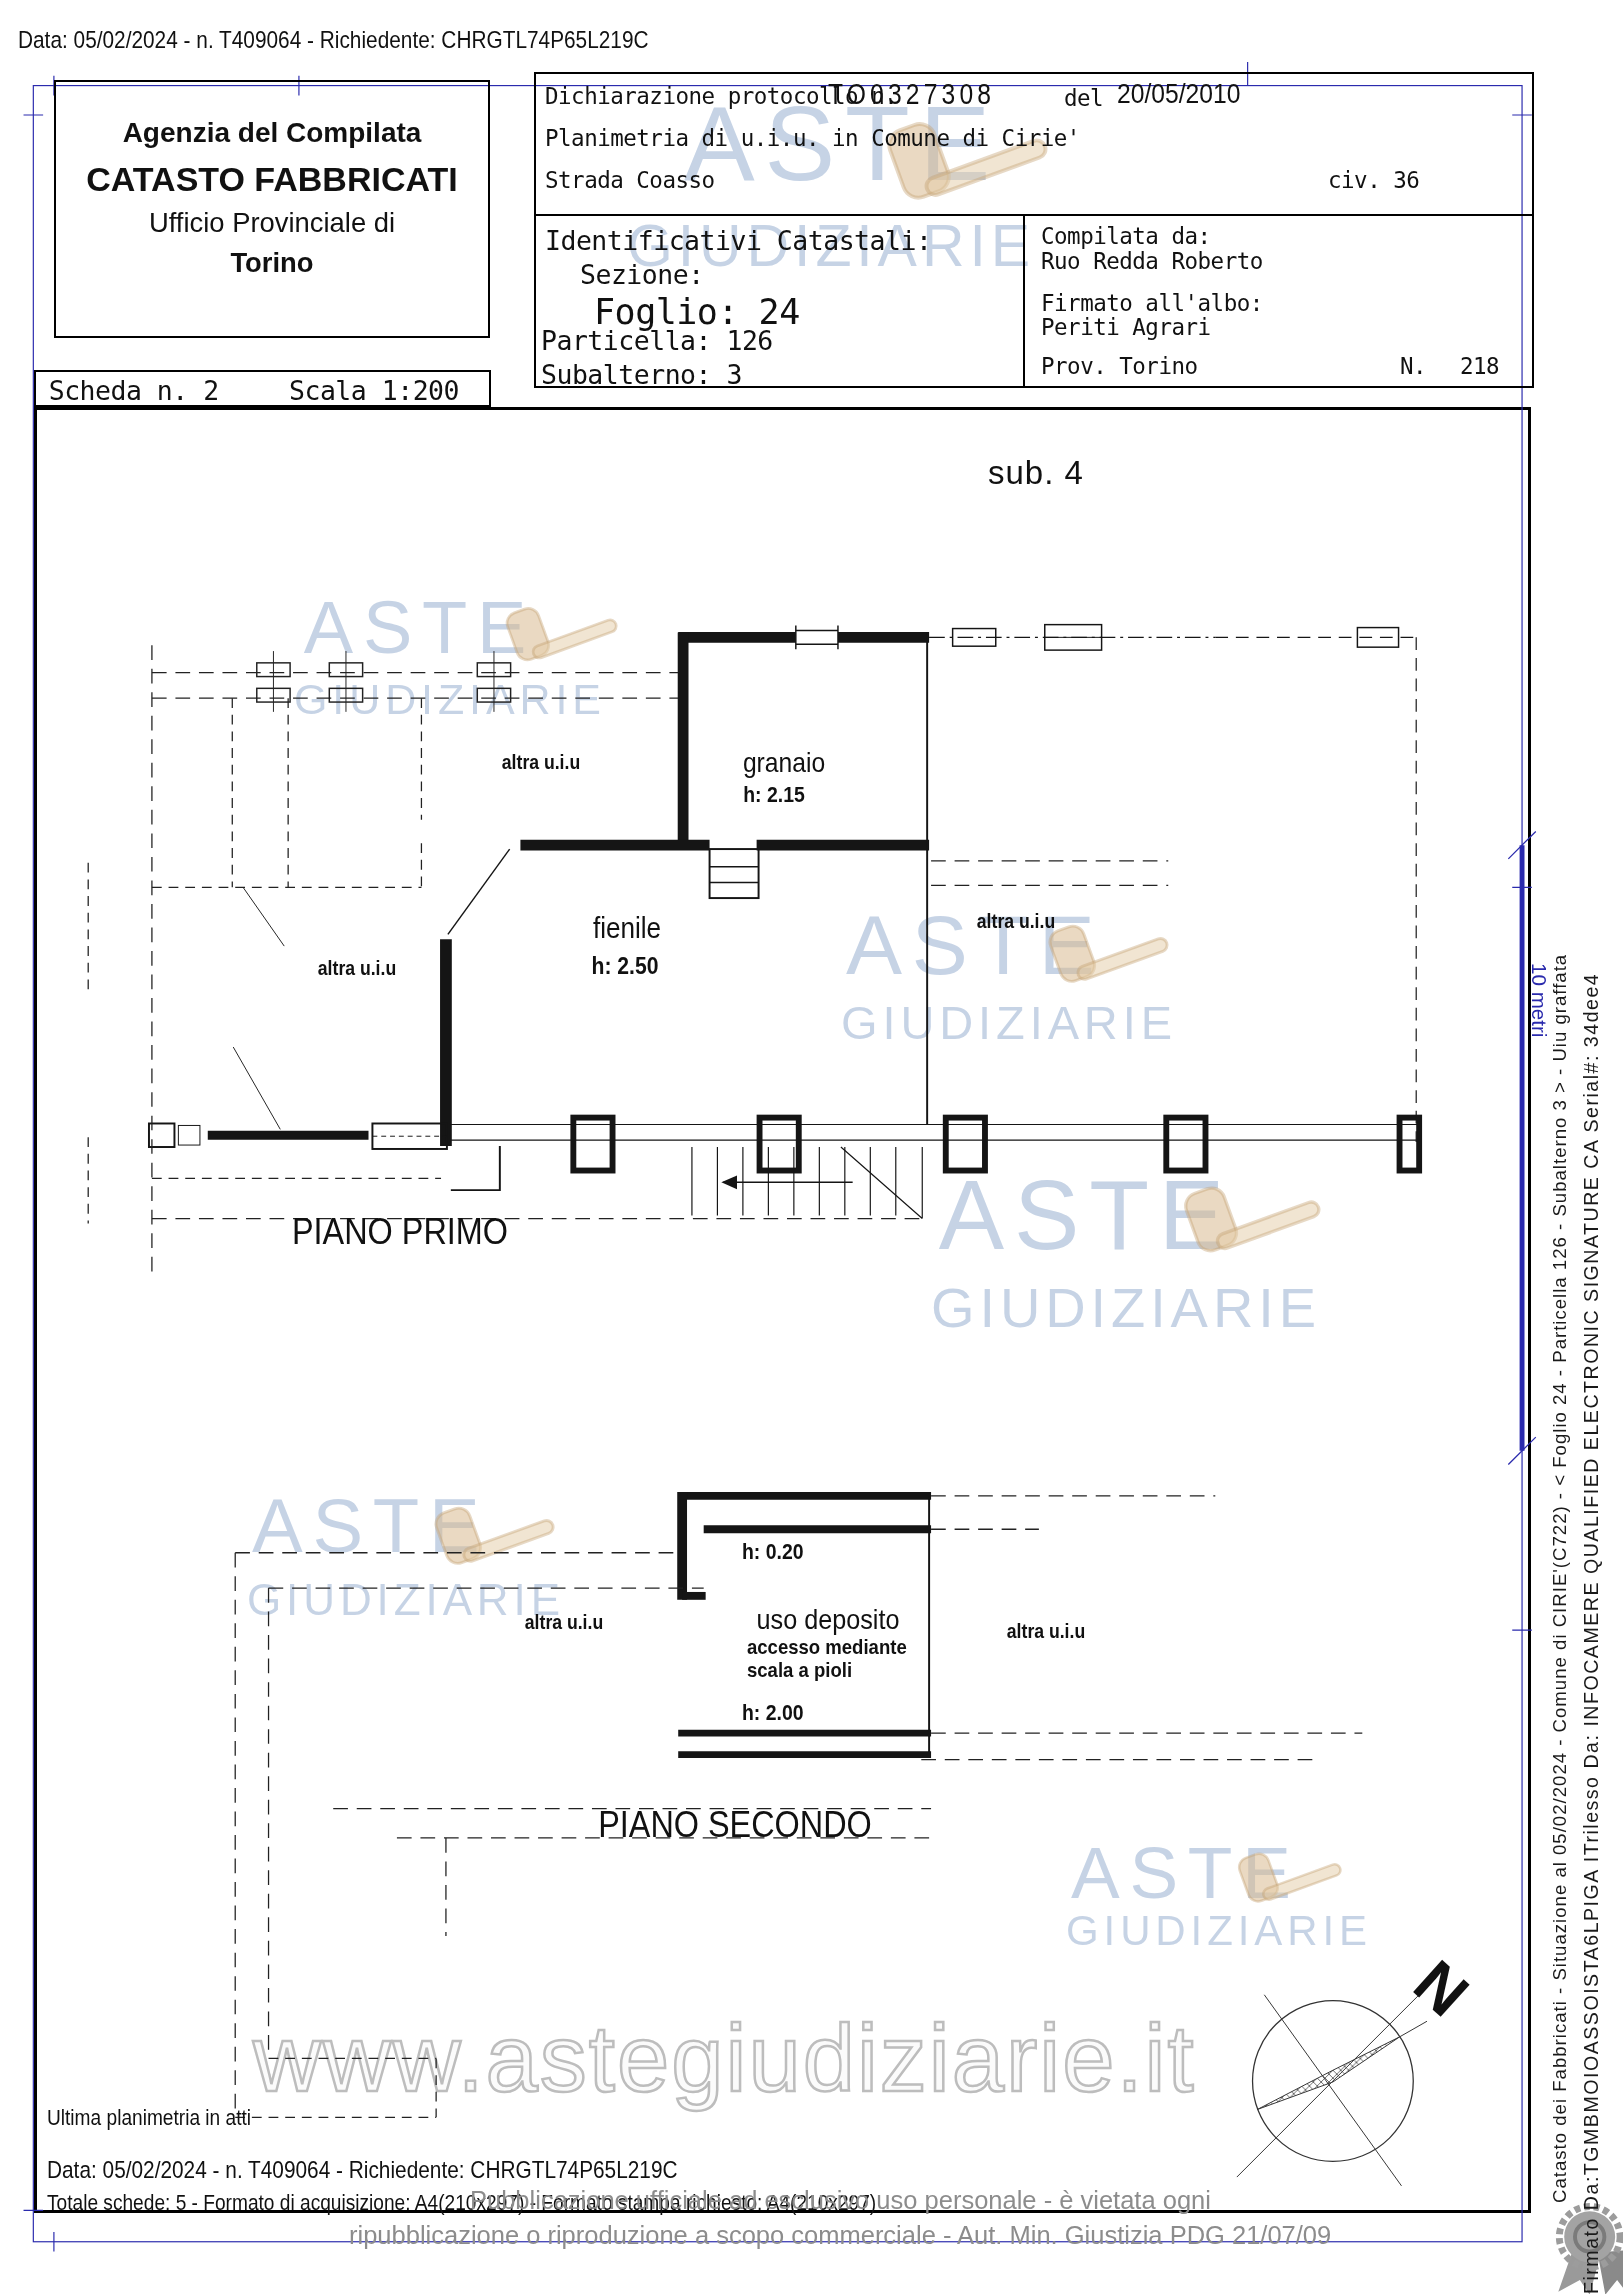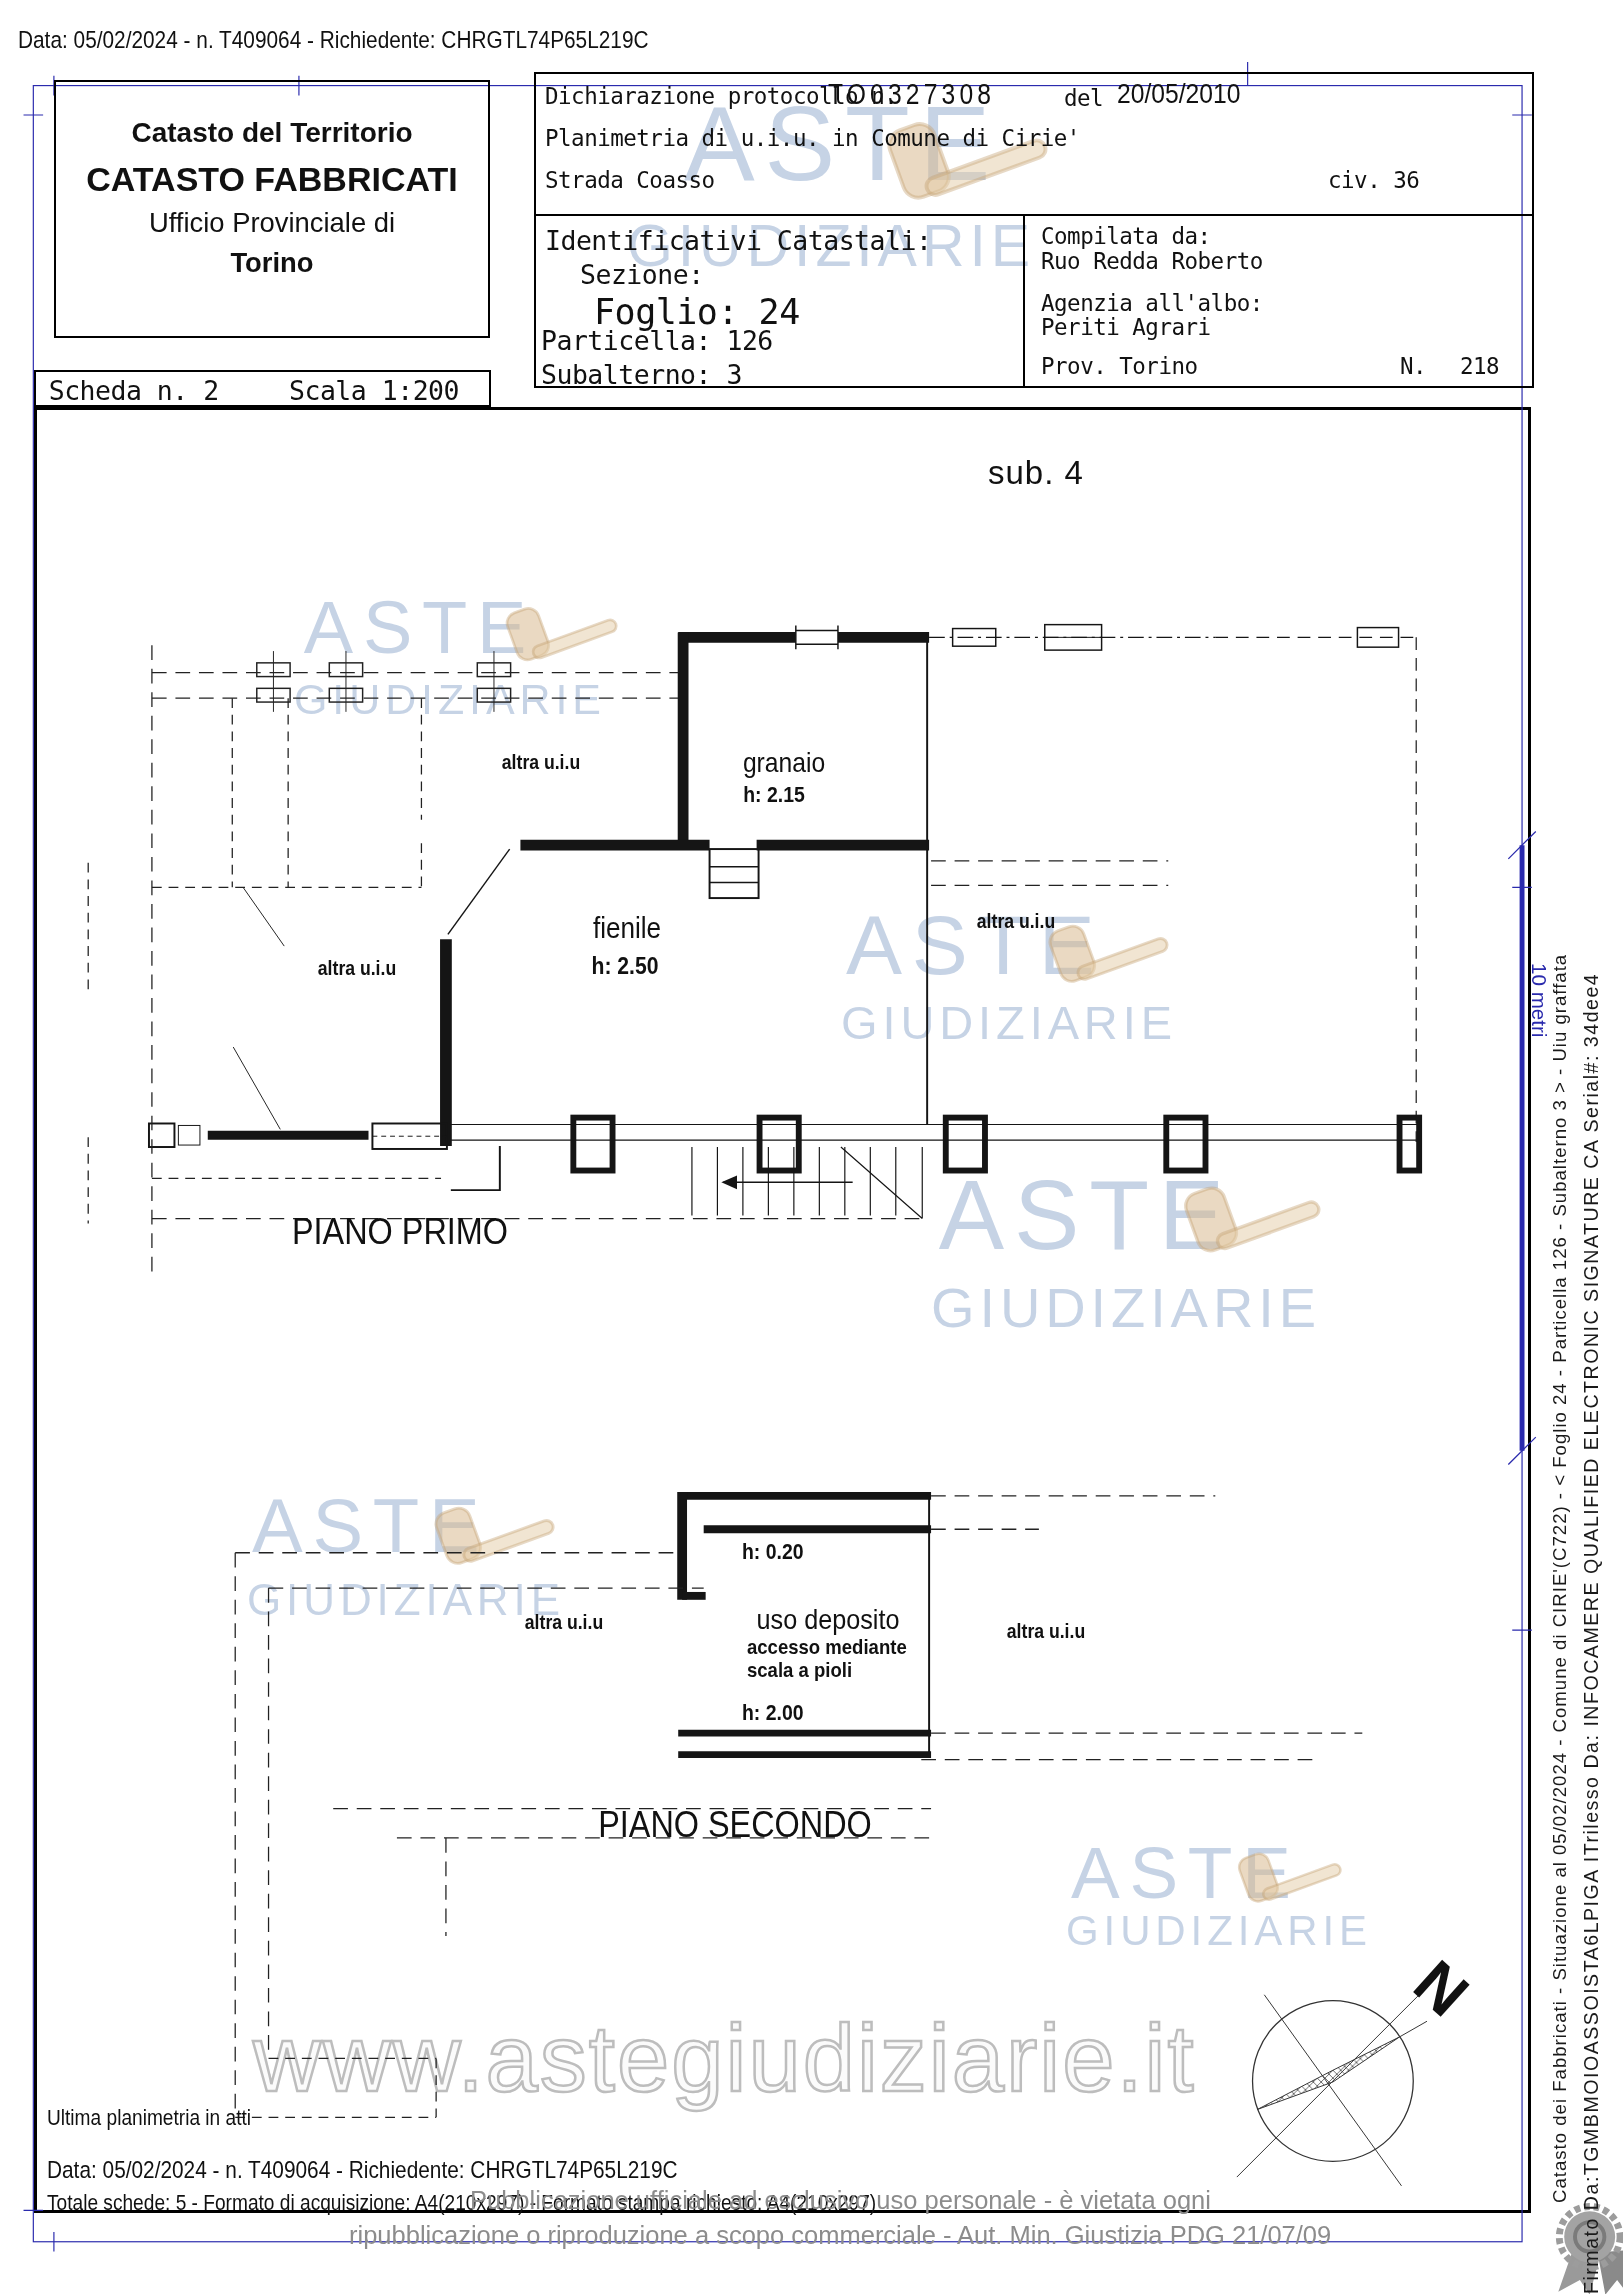--- a/index.html
+++ b/index.html
@@ -91,21 +91,21 @@
       </g>
     </svg>
     <span class="g" style="left:0;top:76px;font-size:42px;">GIUDIZIARIE</span>
   </div>
 
   <div class="wwwwm" style="left:253px;top:2005px;">www.astegiudiziarie.it</div>
 
   <div class="abs cond" style="left:17.6px;top:25.5px;font-size:24.5px;z-index:3;">Data: 05/02/2024 - n. T409064 - Richiedente: CHRGTL74P65L219C</div>
 
   <div class="box" style="left:54px;top:80px;width:436px;height:258px;z-index:3;background:transparent;">
-    <div class="abs" style="left:0;top:35px;width:432px;text-align:center;font-size:28px;font-weight:bold;">Catasto del Territorio</div>
+    <div class="abs" style="left:0;top:35px;width:432px;text-align:center;font-size:28px;font-weight:bold;">Agenzia del Compilata</div>
     <div class="abs" style="left:0;top:78px;width:432px;text-align:center;font-size:34px;font-weight:bold;">CATASTO FABBRICATI</div>
     <div class="abs" style="left:0;top:125px;width:432px;text-align:center;font-size:27.4px;font-weight:normal;">Ufficio Provinciale di</div>
     <div class="abs" style="left:0;top:165px;width:432px;text-align:center;font-size:27.4px;font-weight:bold;">Torino</div>
   </div>
 
   <div class="box" style="left:534px;top:72px;width:1000px;height:316px;z-index:3;"></div>
   <div class="abs" style="left:534px;top:214px;width:1000px;height:2px;background:#000;z-index:3;"></div>
   <div class="abs" style="left:1023px;top:214px;width:2px;height:173px;background:#000;z-index:3;"></div>
 
   <div class="abs mono" style="left:545px;top:83px;font-size:22.5px;z-index:3;">Dichiarazione protocollo n.</div>
@@ -117,21 +117,21 @@
   <div class="abs mono" style="left:1328px;top:167px;font-size:22.5px;z-index:3;">civ. 36</div>
 
   <div class="abs mono" style="left:545px;top:225px;font-size:26.5px;z-index:3;">Identificativi Catastali:</div>
   <div class="abs mono" style="left:580px;top:259px;font-size:26.5px;z-index:3;">Sezione:</div>
   <div class="abs mono" style="left:594px;top:292px;font-size:35px;z-index:3;">Foglio: 24</div>
   <div class="abs mono" style="left:541px;top:325px;font-size:26.5px;z-index:3;">Particella: 126</div>
   <div class="abs mono" style="left:541px;top:359px;font-size:26.5px;z-index:3;">Subalterno: 3</div>
 
   <div class="abs mono" style="left:1041px;top:223px;font-size:22.5px;z-index:3;">Compilata da:</div>
   <div class="abs mono" style="left:1041px;top:248px;font-size:22.5px;z-index:3;">Ruo Redda Roberto</div>
-  <div class="abs mono" style="left:1041px;top:290px;font-size:22.5px;z-index:3;">Agenzia all'albo:</div>
+  <div class="abs mono" style="left:1041px;top:290px;font-size:22.5px;z-index:3;">Firmato all'albo:</div>
   <div class="abs mono" style="left:1041px;top:314px;font-size:22.5px;z-index:3;">Periti Agrari</div>
   <div class="abs mono" style="left:1041px;top:353px;font-size:22.5px;z-index:3;">Prov. Torino</div>
   <div class="abs mono" style="left:1400px;top:353px;font-size:22.5px;z-index:3;">N.</div>
   <div class="abs mono" style="left:1460px;top:353px;font-size:22.5px;z-index:3;">218</div>
 
   <div class="box" style="left:34px;top:370px;width:457px;height:37px;border-width:2.9px;z-index:3;background:#fff;text-decoration:underline;">
     <span class="abs mono" style="left:12.7px;top:2.9px;font-size:26.5px;">Scheda n. 2</span>
     <span class="abs mono" style="left:253px;top:2.9px;font-size:26.5px;">Scala 1:200</span>
   </div>
 

